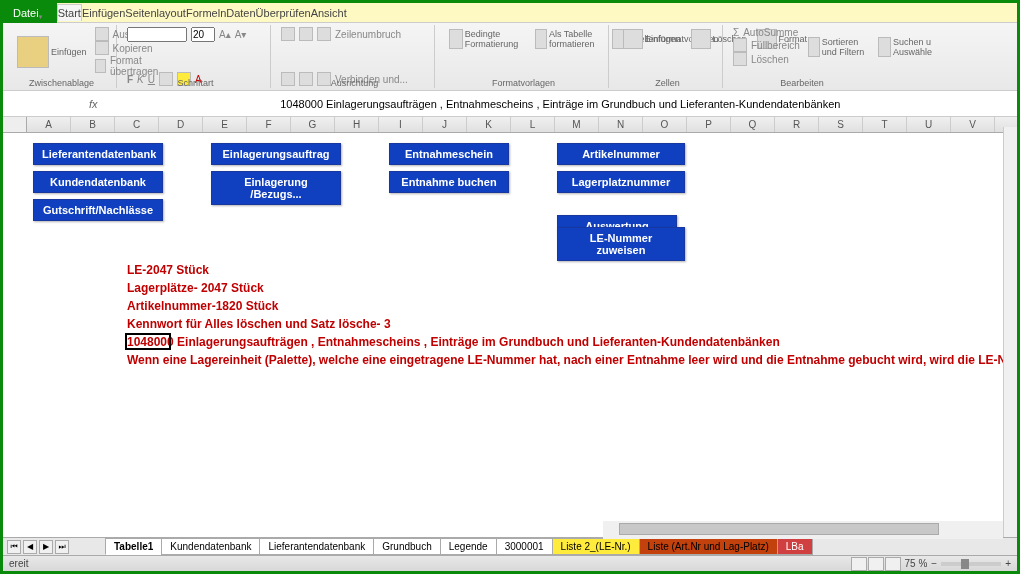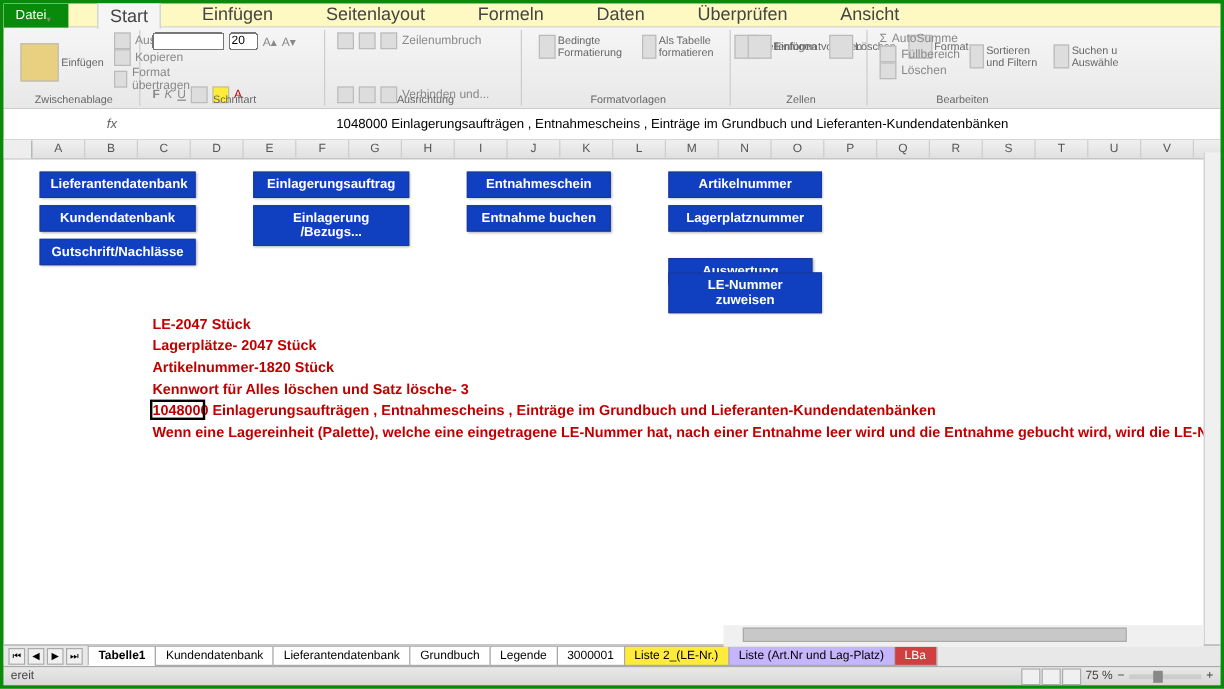--- a/index.html
+++ b/index.html
@@ -1,19 +1,19 @@
 <!DOCTYPE html>
 <html><head>
 <meta charset="utf-8">
 <style>
 * { box-sizing: border-box; margin: 0; padding: 0; }
 body { font-family: "Segoe UI", Tahoma, sans-serif; font-size: 11px; background: #fff; width: 1020px; height: 574px; overflow: hidden; border: 3px solid #0a8a0a; position: relative; }
 .ribbon-tabs { background: #fef9c3; display: flex; align-items: center; height: 20px; border-bottom: 1px solid #ccc; }
 .tab-file { background: #0a8a0a; color: #fff; padding: 2px 10px; height: 20px; display: flex; align-items: center; font-size: 11px; cursor: pointer; }
-.tab { padding: 2px 10px; color: #444; cursor: pointer; font-size: 15px; margin-left: 24px; }
+.tab { padding: 2px 0; color: #444; cursor: pointer; font-size: 11px; }
 .tab.active { background: #f5f5f5; border: 1px solid #ccc; border-bottom: none; }
 .ribbon { background: linear-gradient(#f5f5f5, #e8e8e8); height: 68px; display: flex; border-bottom: 1px solid #ccc; padding: 2px 4px; gap: 4px; }
 .ribbon-group { border-right: 1px solid #ccc; padding: 2px 6px; display: flex; flex-direction: column; justify-content: space-between; position: relative; }
 .ribbon-group-label { font-size: 9px; color: #666; text-align: center; position: absolute; bottom: 0; left: 0; right: 0; }
 .ribbon-row { display: flex; align-items: center; gap: 4px; font-size: 10px; color: #888; }
 .ribbon-big { display: flex; flex-direction: row; align-items: center; gap: 2px; font-size: 9px; color: #666; padding: 2px 4px; }
 .ribbon-icon { width: 20px; height: 20px; background: #ddd; border: 1px solid #bbb; display: inline-block; }
 .ribbon-icon-sm { width: 14px; height: 14px; background: #ddd; border: 1px solid #bbb; display: inline-block; }
 .paste-big { width: 32px; height: 32px; background: #e8d080; border: 1px solid #bbb; }
 .name-fx { display: flex; align-items: center; height: 26px; border-bottom: 1px solid #ccc; font-size: 11px; background: #fff; text-align: center; }
@@ -25,23 +25,23 @@
 .col-h { width: 44px; text-align: center; border-right: 1px solid #ccc; line-height: 16px; }
 .sheet-area { position: relative; height: 420px; background: #fff; overflow: hidden; }
 .cells { position: absolute; left: 24px; top: 0; right: 0; }
 .btn-blue { position: absolute; background: #1040c0; color: #fff; font-weight: bold; font-size: 11px; border: 1px solid #1838a0; padding: 4px 8px; text-align: center; cursor: pointer; box-shadow: 1px 1px 2px rgba(0,0,0,0.3); }
 .red-text { position: absolute; color: #c00000; font-weight: bold; font-size: 12px; white-space: nowrap; }
 .active-cell { position: absolute; border: 2px solid #000; width: 46px; height: 17px; pointer-events: none; }
 .sheet-tabs { position: absolute; bottom: 16px; left: 0; right: 0; height: 18px; background: #e8e8e8; display: flex; align-items: center; font-size: 10px; border-top: 1px solid #aaa; }
 .nav-arrows { display: flex; gap: 2px; padding: 0 4px; }
 .nav-arrow { width: 14px; height: 14px; border: 1px solid #aaa; background: #f0f0f0; text-align: center; line-height: 12px; font-size: 8px; cursor: pointer; }
 .sheet-tab { padding: 2px 8px; border: 1px solid #aaa; background: #fff; cursor: pointer; margin-right: -1px; }
-.sheet-tab.active { background: #fff; font-weight: bold; border-bottom: 1px solid #fff; }
+.sheet-tab.active { background: #fff; font-weight: bold; border-bottom: 1px solid #fff; margin-left: 32px; }
 .sheet-tab.yellow { background: #ffeb3b; }
-.sheet-tab.cyan { background: #c4b5fd; }
+.sheet-tab.cyan { background: #c2410c; }
 .sheet-tab.red { background: #d04040; color: #fff; }
 .statusbar { position: absolute; bottom: 0; left: 0; right: 0; height: 16px; background: linear-gradient(#e8e8e8, #d8d8d8); display: flex; align-items: center; justify-content: space-between; font-size: 10px; padding: 0 6px; color: #444; border-top: 1px solid #aaa; }
 .zoom { display: flex; align-items: center; gap: 4px; }
 .zoom-slider { width: 60px; height: 4px; background: #ccc; position: relative; }
 .zoom-thumb { width: 8px; height: 10px; background: #888; position: absolute; top: -3px; left: 20px; }
 .view-btns { display: flex; gap: 1px; }
 .view-btn { width: 16px; height: 14px; border: 1px solid #aaa; background: #f0f0f0; }
 .scrollbar-v { position: absolute; right: 0; top: 124px; bottom: 34px; width: 14px; background: #f0f0f0; border-left: 1px solid #ccc; }
 .scrollbar-h { position: absolute; right: 14px; bottom: 16px; height: 18px; width: 400px; background: #f0f0f0; }
 .scroll-thumb-h { position: absolute; left: 16px; top: 2px; width: 320px; height: 12px; background: #c8c8c8; border: 1px solid #aaa; }

